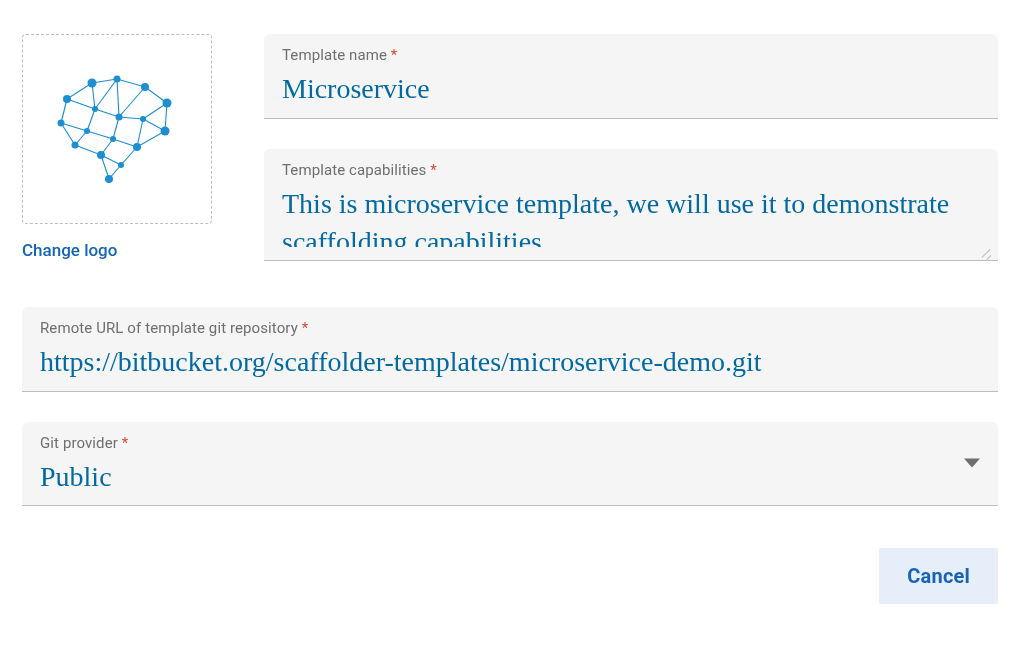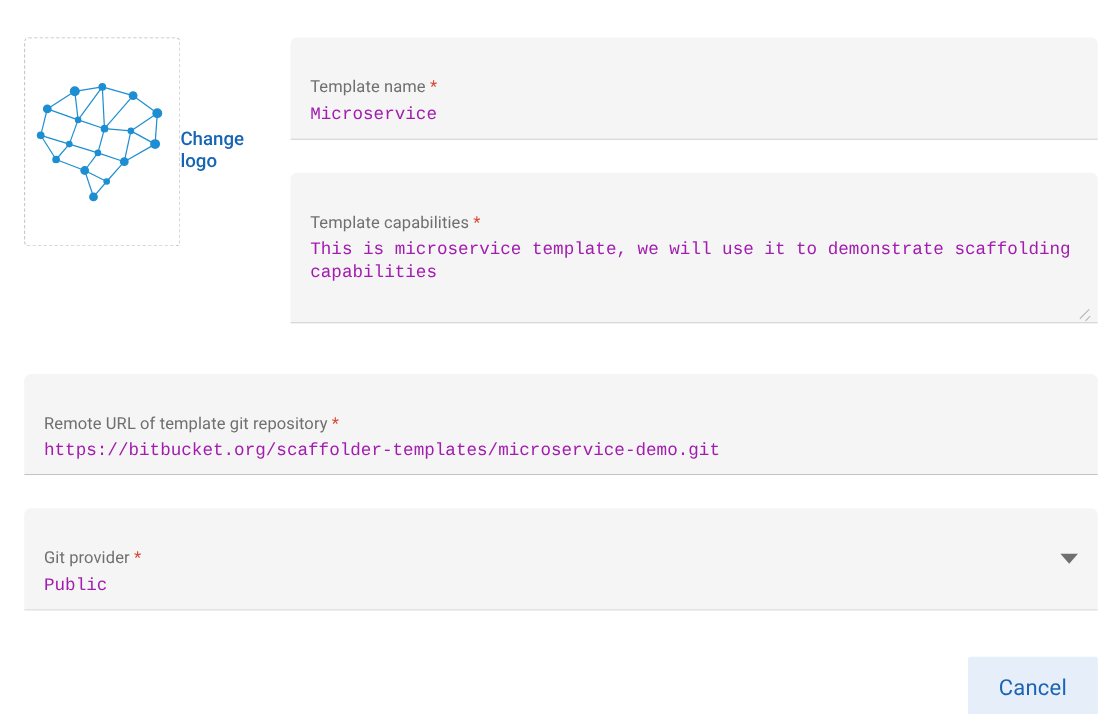--- a/index.html
+++ b/index.html
@@ -14,21 +14,21 @@
       color: #222;
     }
 
     
     .top-row { display: flex; align-items: flex-start; }
 
     .logo-block {
       width: 190px;
       flex-shrink: 0;
       display: flex;
-      align-items: center;
+      flex-direction: column;
     }
     .logo-box {
       width: 190px;
       height: 190px;
       border: 1.5px dashed #bdbdbd;
       border-radius: 4px;
       display: flex;
       align-items: center;
       justify-content: center;
       background: #fff;
@@ -55,33 +55,32 @@
       background: #f5f5f5;
       border-radius: 6px 6px 0 0;
       border-bottom: 1.5px solid #bdbdbd;
       padding: 12px 18px 10px 18px;
       position: relative;
     }
     .field-label {
       font-size: 15px;
       color: #6f6f6f;
       letter-spacing: 0.1px;
-      margin-top: 24px;
     }
     .field-label .req { color: #d94a36; }
     .field-value {
       margin-top: 6px;
-      font-size: 16px;
-      color: #a21caf;
+      font-size: 28px;
+      color: #0369a1;
       line-height: 1.35;
       border: none;
       background: transparent;
       outline: none;
       width: 100%;
-      font-family: Liberation Mono, monospace;
+      font-family: Liberation Serif, serif;
       resize: none;
     }
     textarea.field-value { height: 62px; }
     .resize-corner {
       position: absolute;
       right: 8px; bottom: 2px;
       width: 14px; height: 14px;
       opacity: .5;
     }
     .resize-corner:before, .resize-corner:after {
@@ -114,21 +113,21 @@
       display: flex;
       justify-content: flex-end;
       gap: 14px;
       margin-top: 42px;
     }
     .btn {
       height: 56px;
       padding: 0 28px;
       border-radius: 2px;
       font-size: 20px;
-      font-weight: 400;
+      font-weight: 700;
       display: flex;
       align-items: center;
       justify-content: center;
       cursor: pointer;
       border: none;
       font-family: inherit;
       letter-spacing: .2px;
     }
     .btn-cancel {
       background: #e6eef9;

